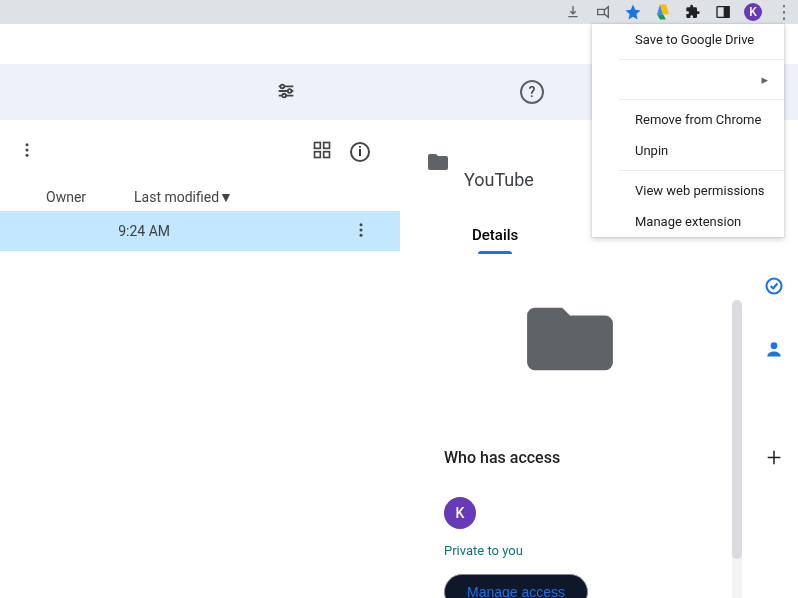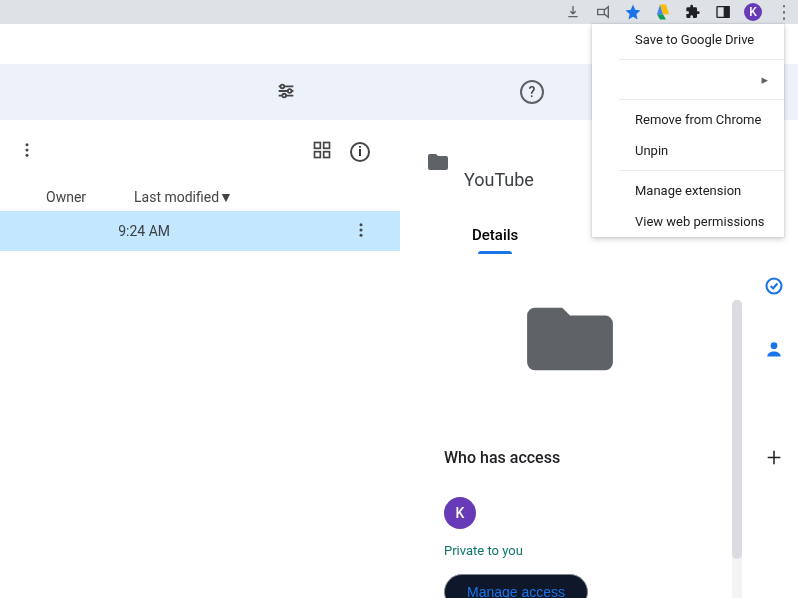--- a/index.html
+++ b/index.html
@@ -287,15 +287,15 @@
 <div class="ext-menu">
   <div class="mi">Save to Google Drive</div>
   <div class="sep"></div>
   <div class="mi">
     <span class="chev">▸</span>
   </div>
   <div class="sep"></div>
   <div class="mi">Remove from Chrome</div>
   <div class="mi">Unpin</div>
   <div class="sep"></div>
+  <div class="mi">View web permissions</div>
   <div class="mi">Manage extension</div>
-  <div class="mi">View web permissions</div>
 </div>
 
 </body></html>

